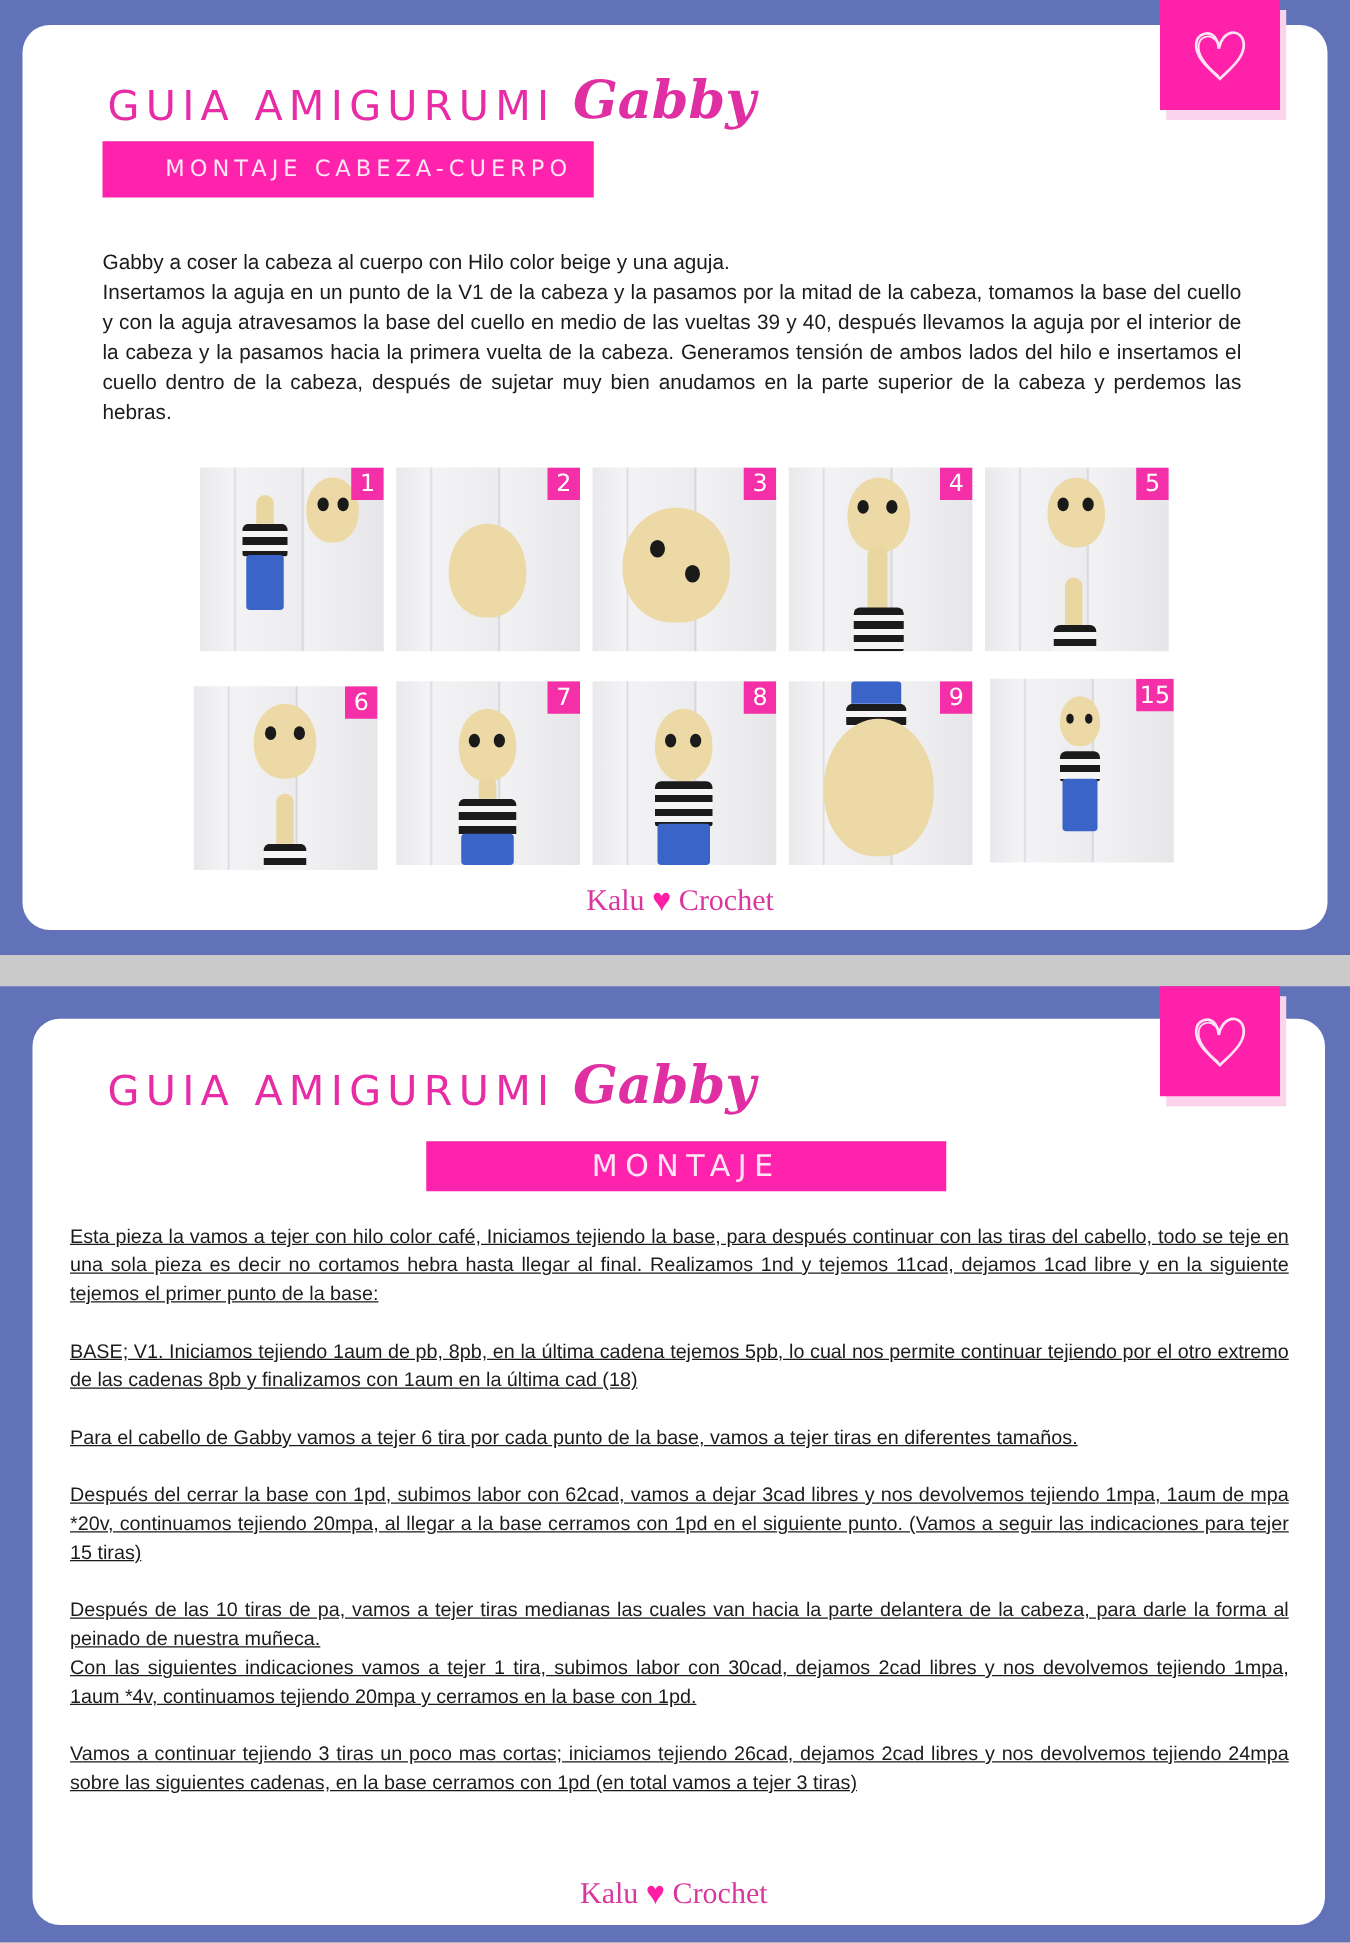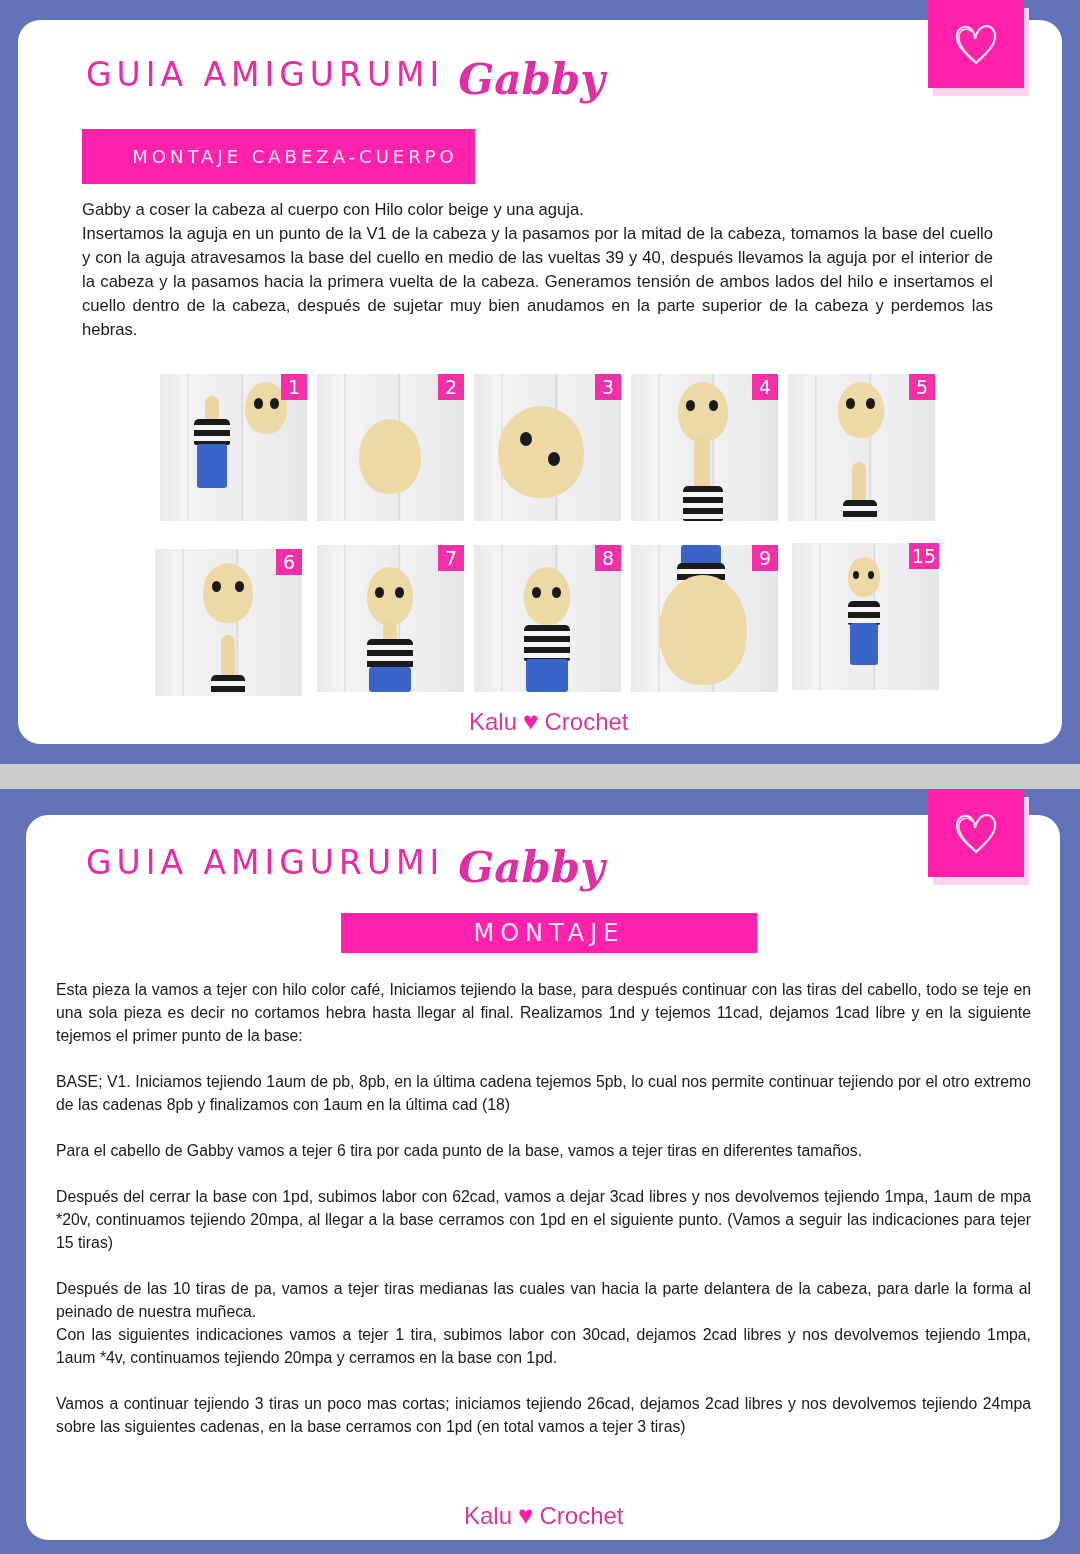--- a/index.html
+++ b/index.html
@@ -22,67 +22,67 @@
   .heart-badge {
     position: absolute; width: 96px; height: 88px; background: #ff21aa;
     display: flex; align-items: center; justify-content: center;
     box-shadow: 5px 8px 0 #fbd3ec;
   }
   .page-1 .heart-badge { left: 928px; top: 0; }
   .page-2 .heart-badge { left: 928px; top: 0; }
   .heart-badge svg { width: 50px; height: 50px; }
 
   .guide-title {
-    position: absolute; display: flex; align-items: flex-start;
+    position: absolute; display: flex; align-items: flex-end;
     color: #e72ca6; white-space: nowrap;
   }
   .guide-title .caps {
     font-family: "DejaVu Sans", sans-serif; font-size: 33px; letter-spacing: 5px;
     font-weight: normal;
   }
   .guide-title .script {
     font-family: "DejaVu Serif", serif; font-style: italic; font-weight: bold;
     font-size: 42px; margin-left: 14px; letter-spacing: 0px; color: #e02fa2;
   }
 
   .section-banner {
     position: absolute; background: #ff22ad; color: #ffe6f6;
     display: flex; align-items: center; justify-content: center;
     font-family: "DejaVu Sans", sans-serif; letter-spacing: 4px;
   }
-  .banner-1 { left: 82px; top: 129px; width: 393px; height: 55px; font-size: 18px; padding-left: 33px; }
+  .banner-1 { left: 82px; top: 113px; width: 393px; height: 45px; font-size: 18px; padding-left: 33px; }
   .banner-2 { left: 341px; top: 913px; width: 416px; height: 40px; font-size: 24px; letter-spacing: 6px; }
 
   .body-text {
     position: absolute; color: #1b1b1b; font-family: "Liberation Sans", sans-serif;
     text-align: justify;
   }
   .text-1 { left: 82px; top: 198px; width: 911px; font-size: 16.6px; line-height: 24px; }
   .text-1 p { margin: 0; }
   .text-2 { left: 56px; top: 978px; width: 975px; font-size: 15.8px; line-height: 23px; }
-  .text-2 p { margin: 0; }
+  .text-2 p { margin: 0; text-decoration: underline; }
   .text-2 .gap { height: 23px; }
 
   .photo {
     position: absolute; width: 147px; height: 147px; overflow: hidden;
     background: linear-gradient(90deg, #e9e9ec 0%, #f4f4f6 18%, #dcdce0 19%, #f3f3f5 20%, #ececee 55%, #d6d6da 56%, #f2f2f4 57%, #e6e6e9 100%);
   }
   .photo .num {
     position: absolute; top: 0; right: 0; min-width: 26px; height: 26px; background: #f42fa8;
     color: #fff; font-family: "DejaVu Sans", sans-serif; font-size: 19px;
     display: flex; align-items: center; justify-content: center; padding: 0 3px;
   }
   .doll-head { position: absolute; background: #ecd9a6; border-radius: 50% 50% 46% 46%; }
   .eye { position: absolute; width: 9px; height: 11px; border-radius: 50%; background: #1a1a1a; }
   .shirt { position: absolute; background: repeating-linear-gradient(180deg, #1b1b1b 0 6px, #f5f5f5 6px 11px); border-radius: 5px 5px 2px 2px; }
   .pants { position: absolute; background: #3a64c8; border-radius: 3px; }
   .neck { position: absolute; background: #ead6a0; border-radius: 8px 8px 2px 2px; }
 
   .footer-brand {
-    position: absolute; color: #d8389e; font-family: Liberation Sans, sans-serif;
+    position: absolute; color: #d8389e; font-family: Liberation Serif, serif;
     font-size: 24px; display: flex; align-items: center; gap: 6px; white-space: nowrap;
   }
   .footer-brand .heart { color: #ff1fa5; font-size: 26px; }
   .footer-1 { left: 469px; top: 706px; }
   .footer-2 { left: 464px; top: 1500px; }
 </style>
 </head>
 <body>
 
 <div class="page page-1">

